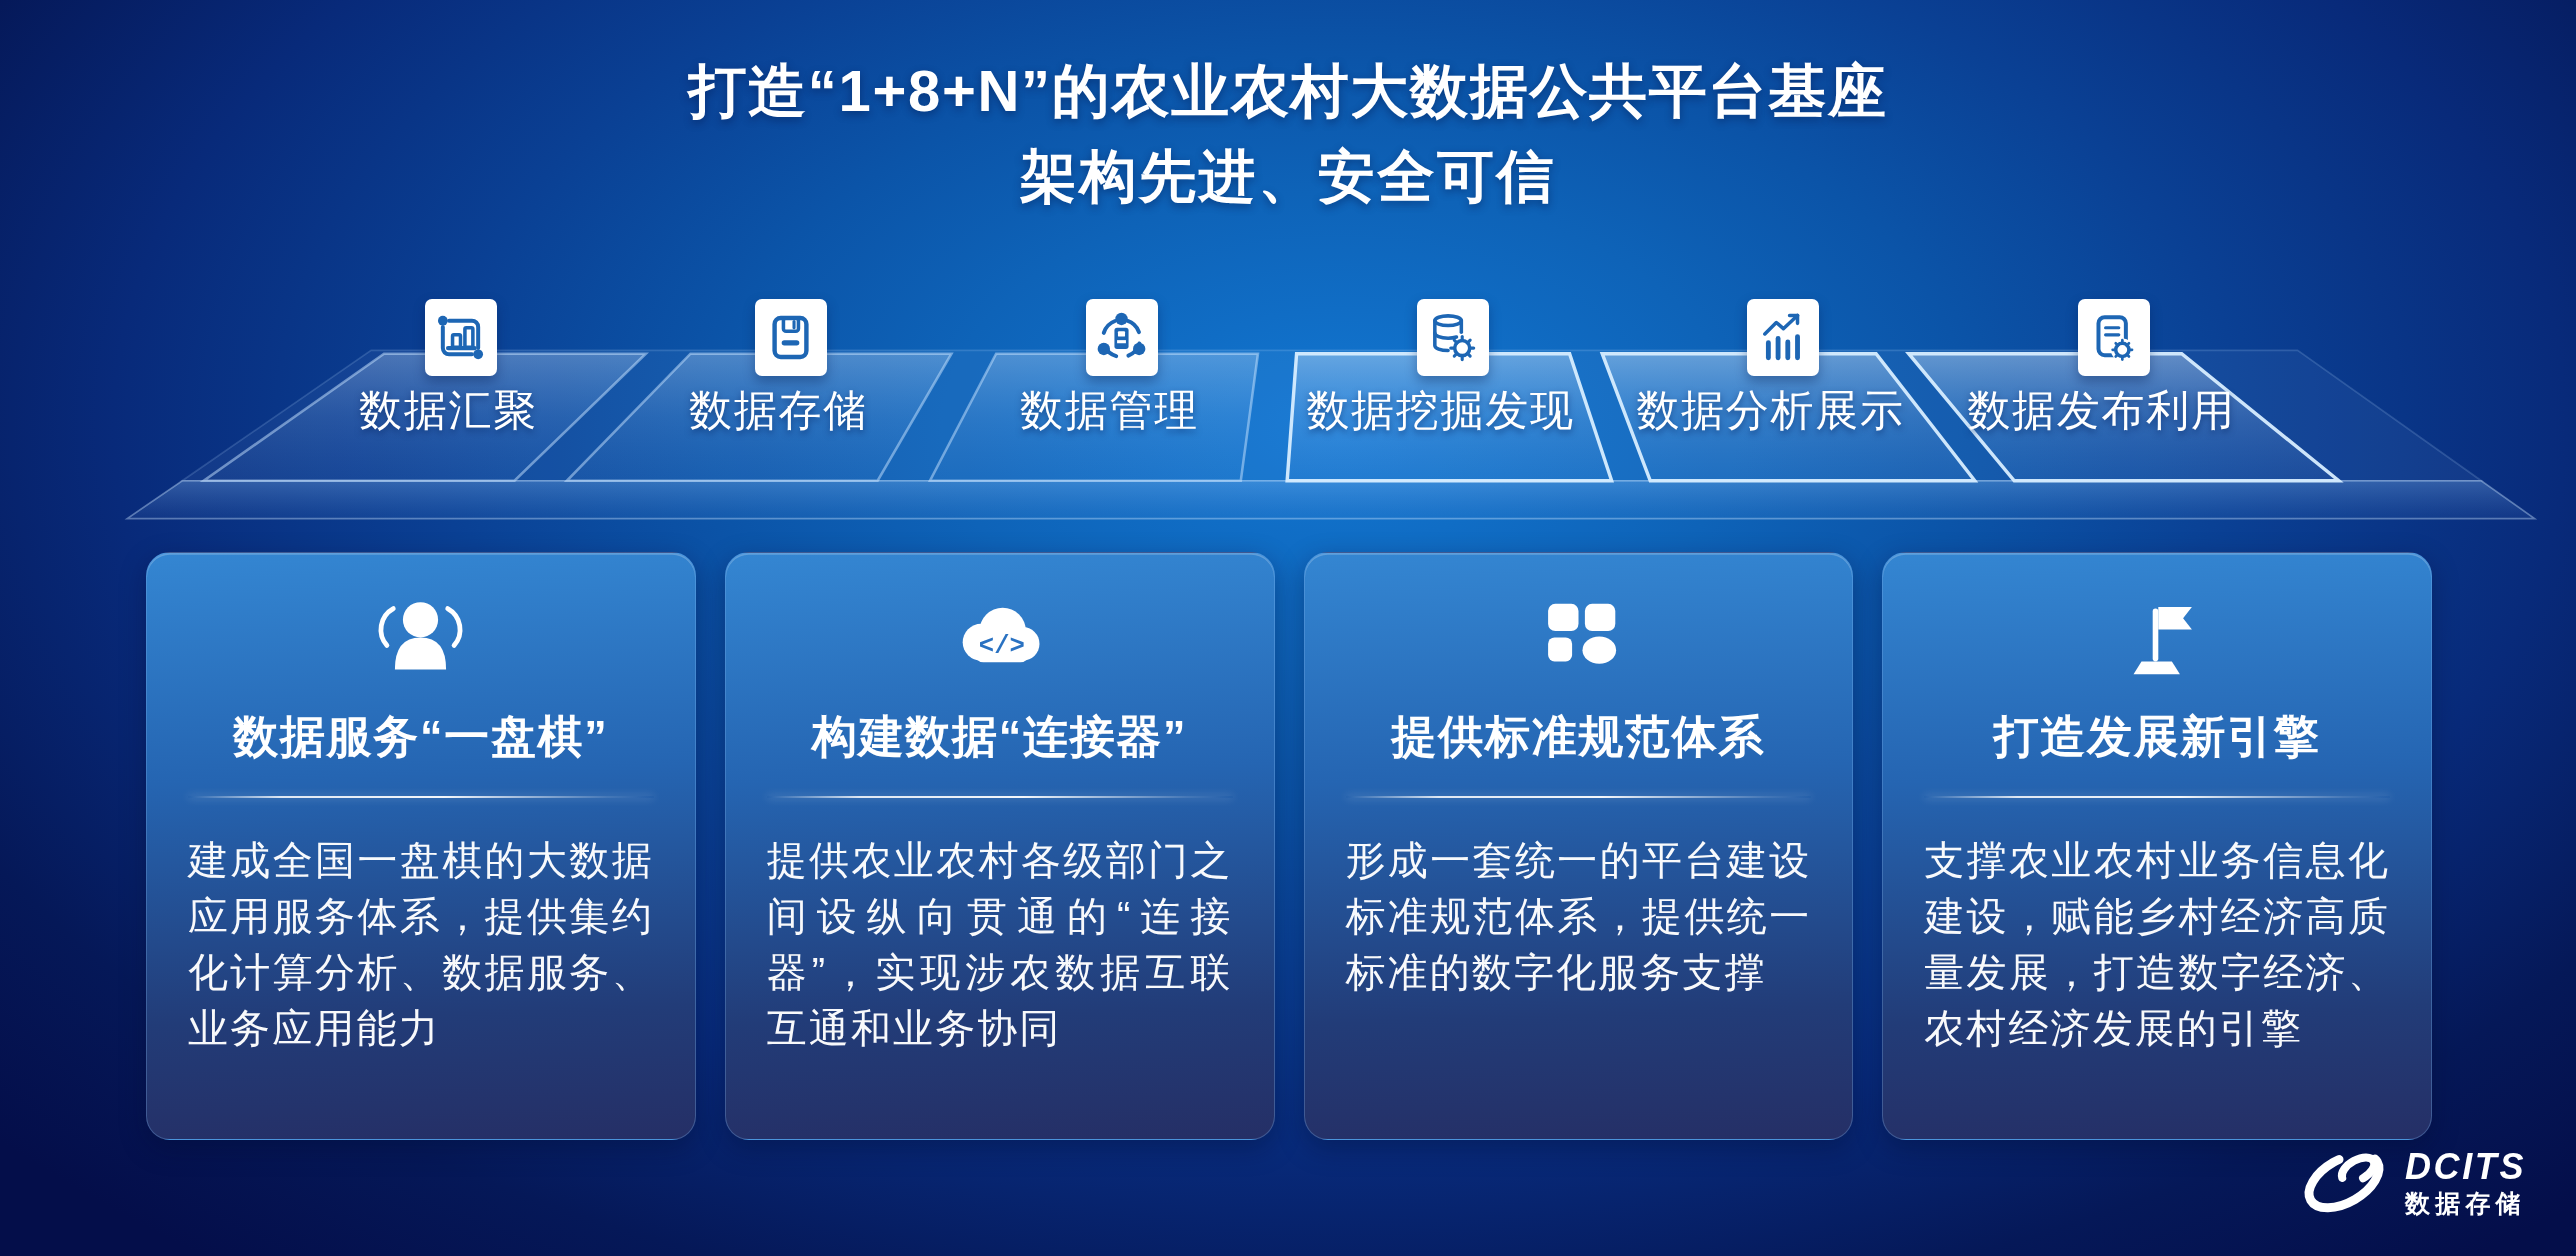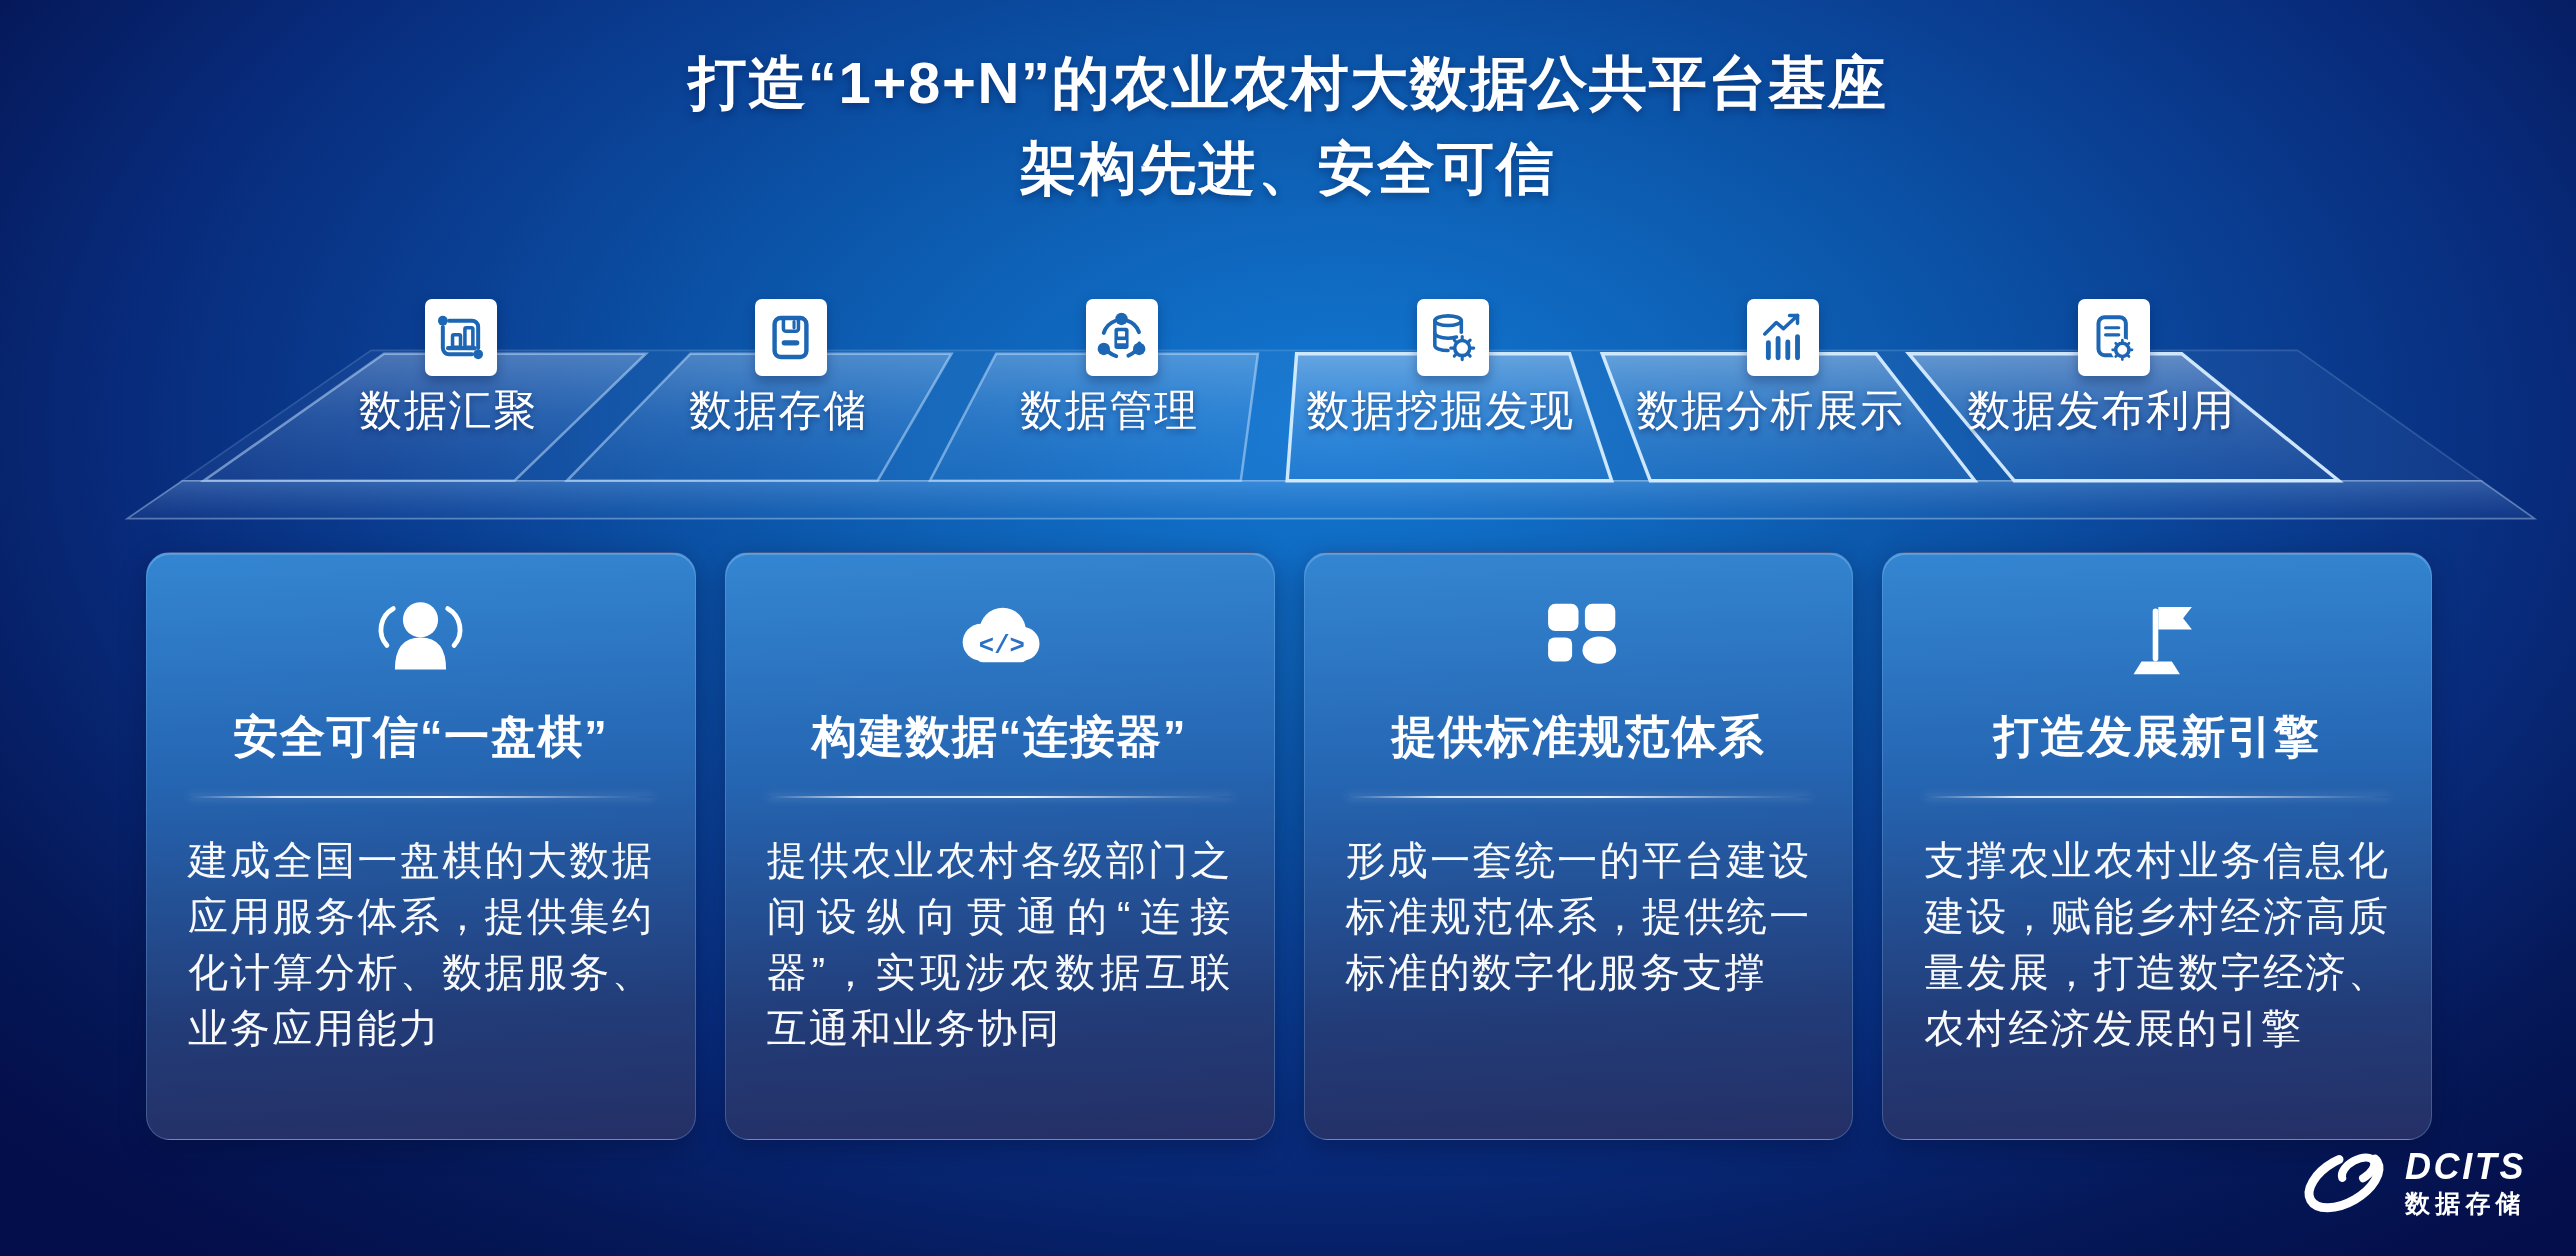--- a/index.html
+++ b/index.html
@@ -6,21 +6,21 @@
   .stage{
     position:relative;width:2576px;height:1256px;overflow:hidden;
     font-family:"Liberation Sans","DejaVu Sans",sans-serif;
     background:
       radial-gradient(ellipse 70% 85% at 52% 34%,
         #1277d2 0%, #0e63b8 22%, #0b54a8 35%, #0a4094 50%,
         #082a7a 68%, #051858 85%, #040e4a 100%);
     color:#fff;
   }
   
-  .title-block{position:absolute;left:0;top:46px;width:100%;text-align:center;}
+  .title-block{position:absolute;left:0;top:54px;width:100%;text-align:center;}
   .title-line1{font-size:58px;font-weight:bold;letter-spacing:1.7px;line-height:74px;
     text-shadow:0 3.4px 8.6px rgba(0,20,70,.45);}
   .title-line2{font-size:57px;font-weight:bold;letter-spacing:2.6px;line-height:72px;margin-top:12px;
     text-shadow:0 3.4px 8.6px rgba(0,20,70,.45);}
   
   .platform-svg{position:absolute;left:0;top:0;width:2576px;height:1256px;}
   .tile{position:absolute;top:299px;width:361px;text-align:center;}
   .tile-icon-box{width:72px;height:77px;margin:0 auto;background:#ffffff;border-radius:6.9px;
     transform:translateX(12px);display:flex;align-items:center;justify-content:center;
     box-shadow:0 5.2px 12px rgba(3,25,80,.35);}
@@ -200,21 +200,21 @@
 
     <div class="card">
       <div class="card-icon">
         <svg viewBox="0 0 140 120" fill="none">
           <path d="M36 22 a30 30 0 0 0 -8 46" stroke="#ffffff" stroke-width="6" stroke-linecap="round"></path>
           <path d="M104 22 a30 30 0 0 1 8 46" stroke="#ffffff" stroke-width="6" stroke-linecap="round"></path>
           <circle cx="70" cy="36" r="22" fill="#ffffff"></circle>
           <path d="M38 98 q0 -40 32 -40 q32 0 32 40 z" fill="#ffffff"></path>
         </svg>
       </div>
-      <div class="card-title">安全可信“一盘棋”</div>
+      <div class="card-title">数据服务“一盘棋”</div>
       <div class="card-divider"></div>
       <div class="card-body">建成全国一盘棋的大数据应用服务体系，提供集约化计算分析、数据服务、业务应用能力</div>
     </div>
 
     <div class="card">
       <div class="card-icon">
         <svg viewBox="0 0 140 120">
           <g fill="#ffffff">
             <circle cx="47" cy="64" r="23"></circle>
             <circle cx="74" cy="50" r="29"></circle>

